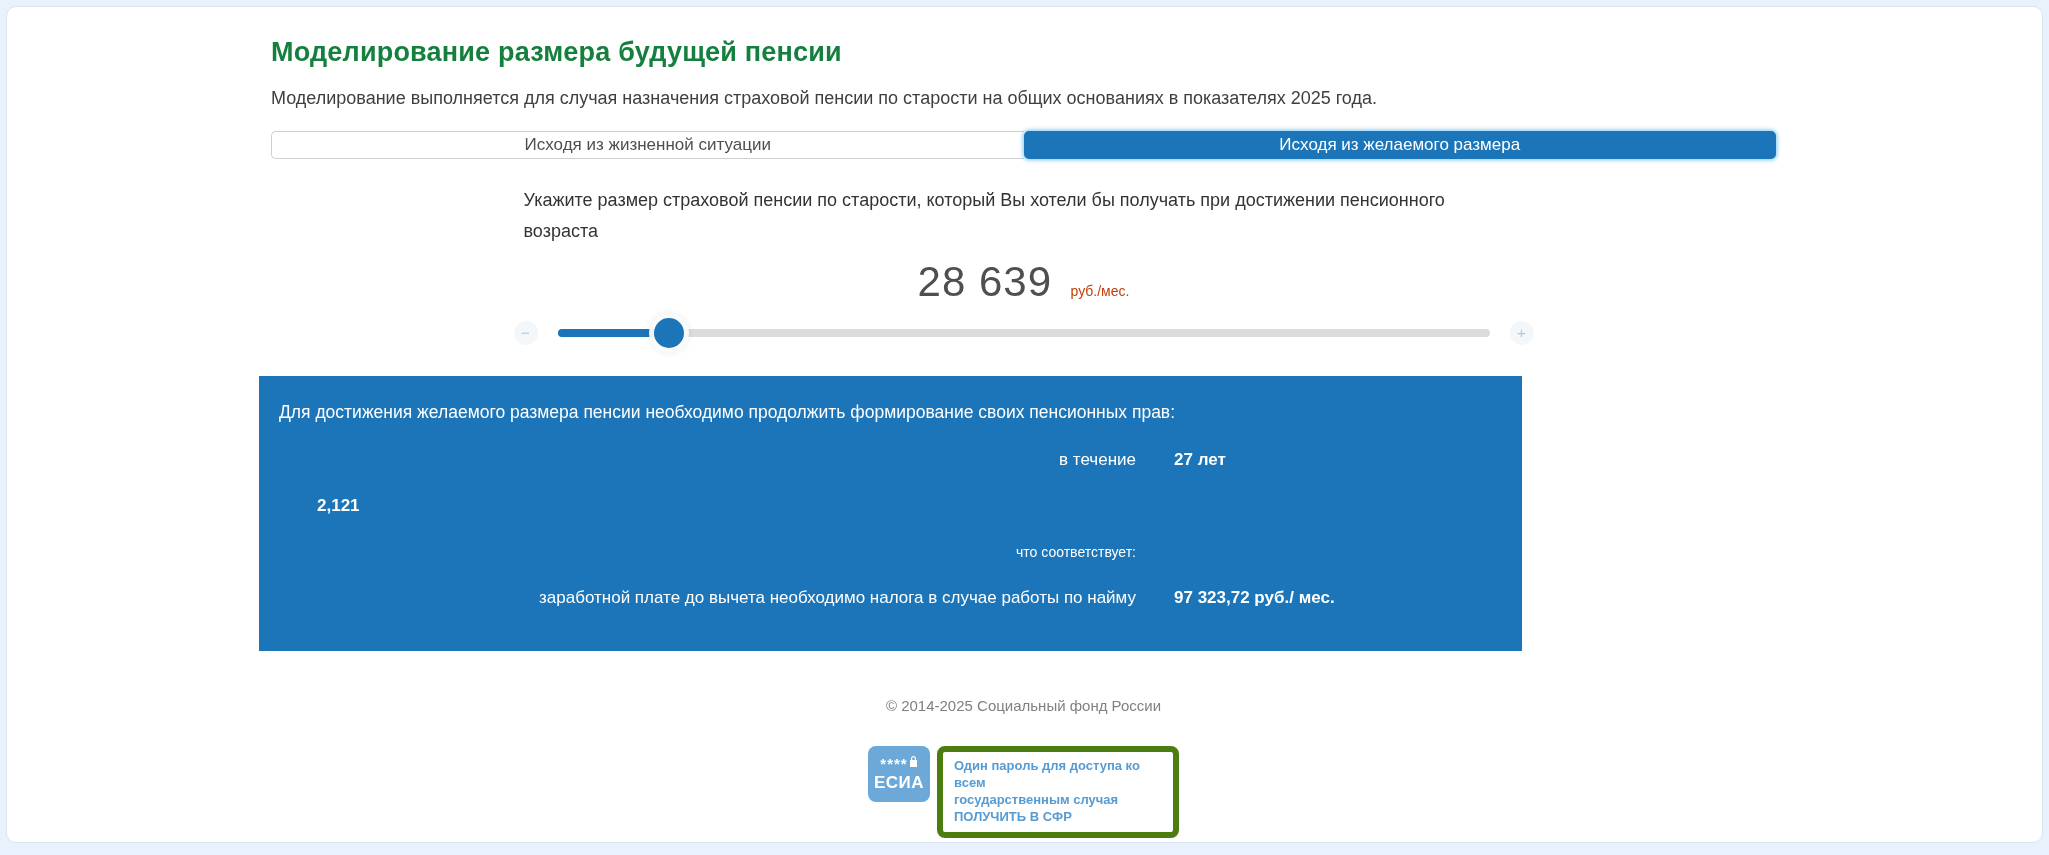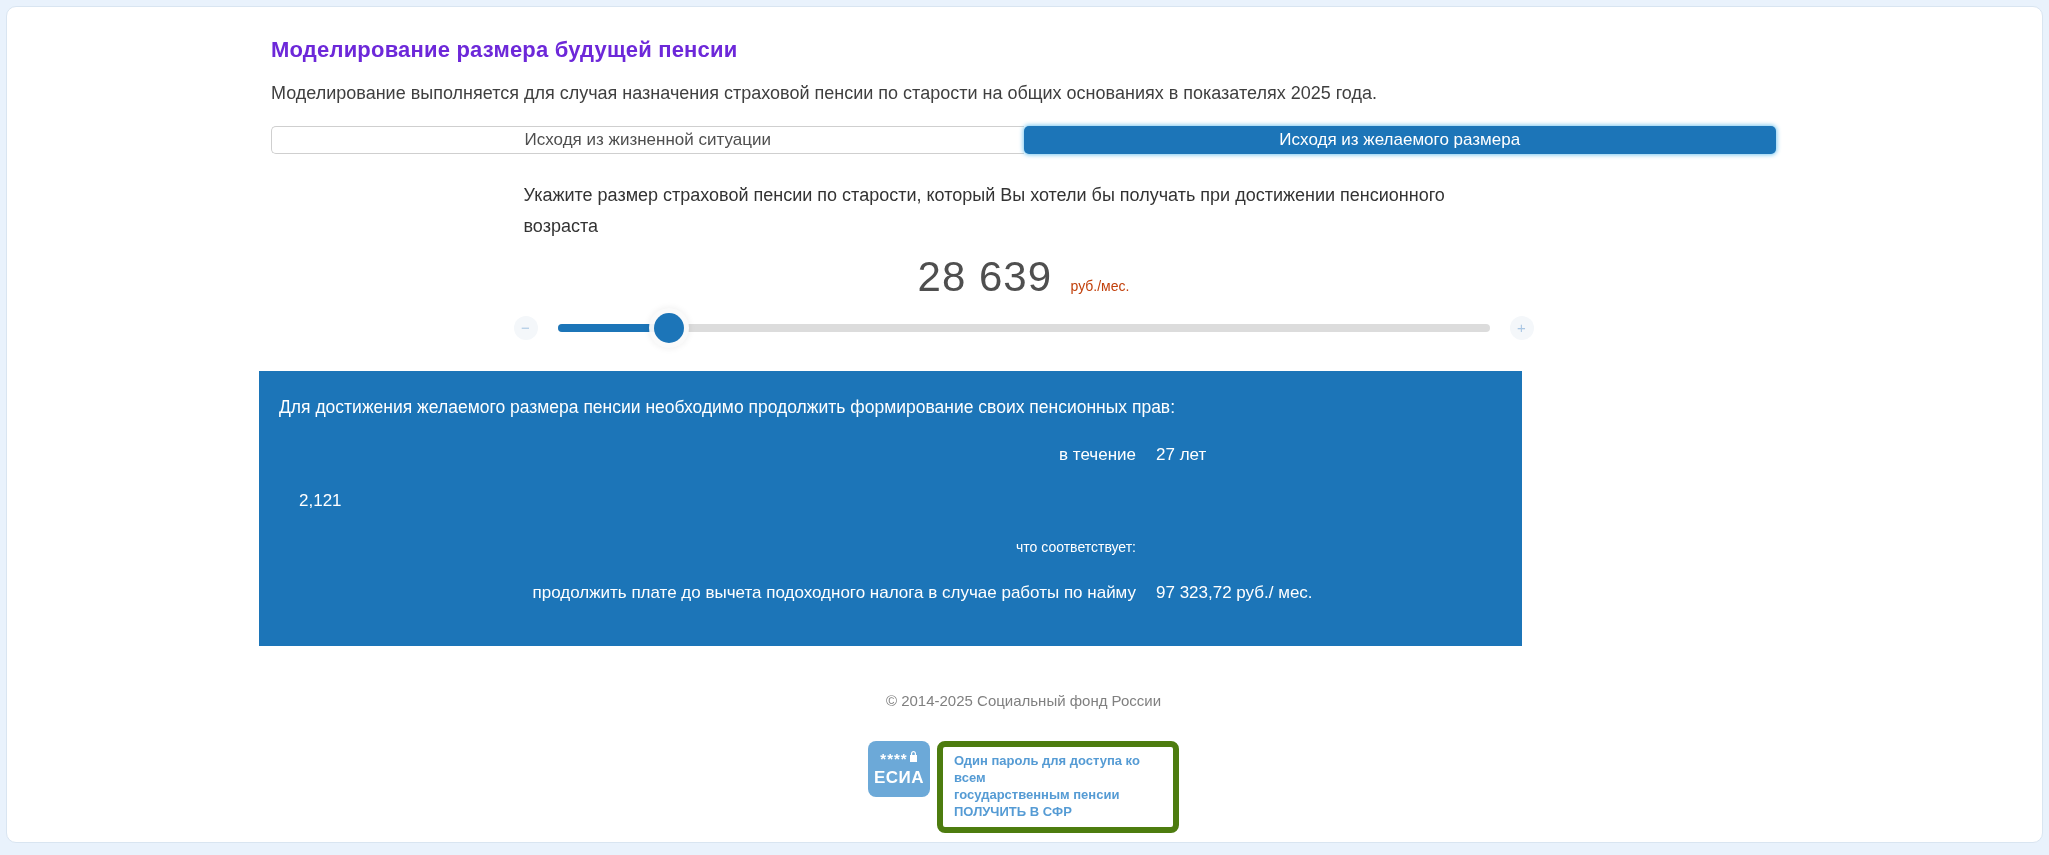--- a/index.html
+++ b/index.html
@@ -18,23 +18,23 @@
     border-radius: 10px;
     overflow: hidden;
   }
   .content {
     position: relative;
     margin-left: 264px;
     width: 1505px;
     padding-top: 30px;
   }
   .page-title {
-    font-size: 22px;
-    font-weight: bold;
-    color: #6d28d9;
+    font-size: 27px;
+    font-weight: bold;
+    color: #15803d;
     letter-spacing: 0.2px;
   }
   .page-subtitle {
     margin-top: 20px;
     font-size: 18px;
     color: #3f3f3f;
   }
   .tabs {
     margin-top: 22px;
     display: flex;
@@ -156,23 +156,24 @@
     height: 46px;
   }
   .result-label {
     width: 857px;
     text-align: right;
     font-size: 17px;
     flex: 0 0 auto;
   }
   .result-label.small { font-size: 14px; }
   .result-value {
-    margin-left: 20px;
+    margin-left: 38px;
     font-size: 17px;
     text-align: left;
+    font-weight: bold;
   }
   .copyright {
     margin-top: 46px;
     text-align: center;
     font-size: 15px;
     color: #808080;
   }
   .esia-badge {
     margin-top: 32px;
     display: flex;
@@ -268,21 +269,21 @@
           <div class="result-value">27 лет</div>
         </div>
         <div class="result-row">
           <div class="result-value">2,121</div>
         </div>
         <div class="result-row">
           <div class="result-label small">что соответствует:</div>
           <div class="result-value"></div>
         </div>
         <div class="result-row">
-          <div class="result-label">продолжить плате до вычета подоходного налога в случае работы по найму</div>
+          <div class="result-label">заработной плате до вычета необходимо налога в случае работы по найму</div>
           <div class="result-value">97 323,72 руб./ мес.</div>
         </div>
       </div>
     </div>
 
     <div class="copyright">© 2014-2025 Социальный фонд России</div>
 
     <div class="esia-badge">
       <div class="esia-square">
         <div class="esia-stars-row">
@@ -290,19 +291,19 @@
           <span class="esia-lock">
             <svg width="9" height="11" viewBox="0 0 9 11">
                 <path fill="#ffffff" d="M4.5 0C3.1 0 2 1.1 2 2.5V4H1v7h7V4H7V2.5C7 1.1 5.9 0 4.5 0zm0 1.2c.8 0 1.3.6 1.3 1.3V4H3.2V2.5c0-.7.5-1.3 1.3-1.3z"></path>
               </svg>
           </span>
         </div>
         <div class="esia-abbr">ЕСИА</div>
       </div>
       <div class="esia-text-box">
         <div>Один пароль для доступа ко всем</div>
-        <div>государственным пенсии</div>
+        <div>государственным случая</div>
         <div>ПОЛУЧИТЬ В СФР</div>
       </div>
     </div>
 
   </div>
 </div>
 
 </body></html>

